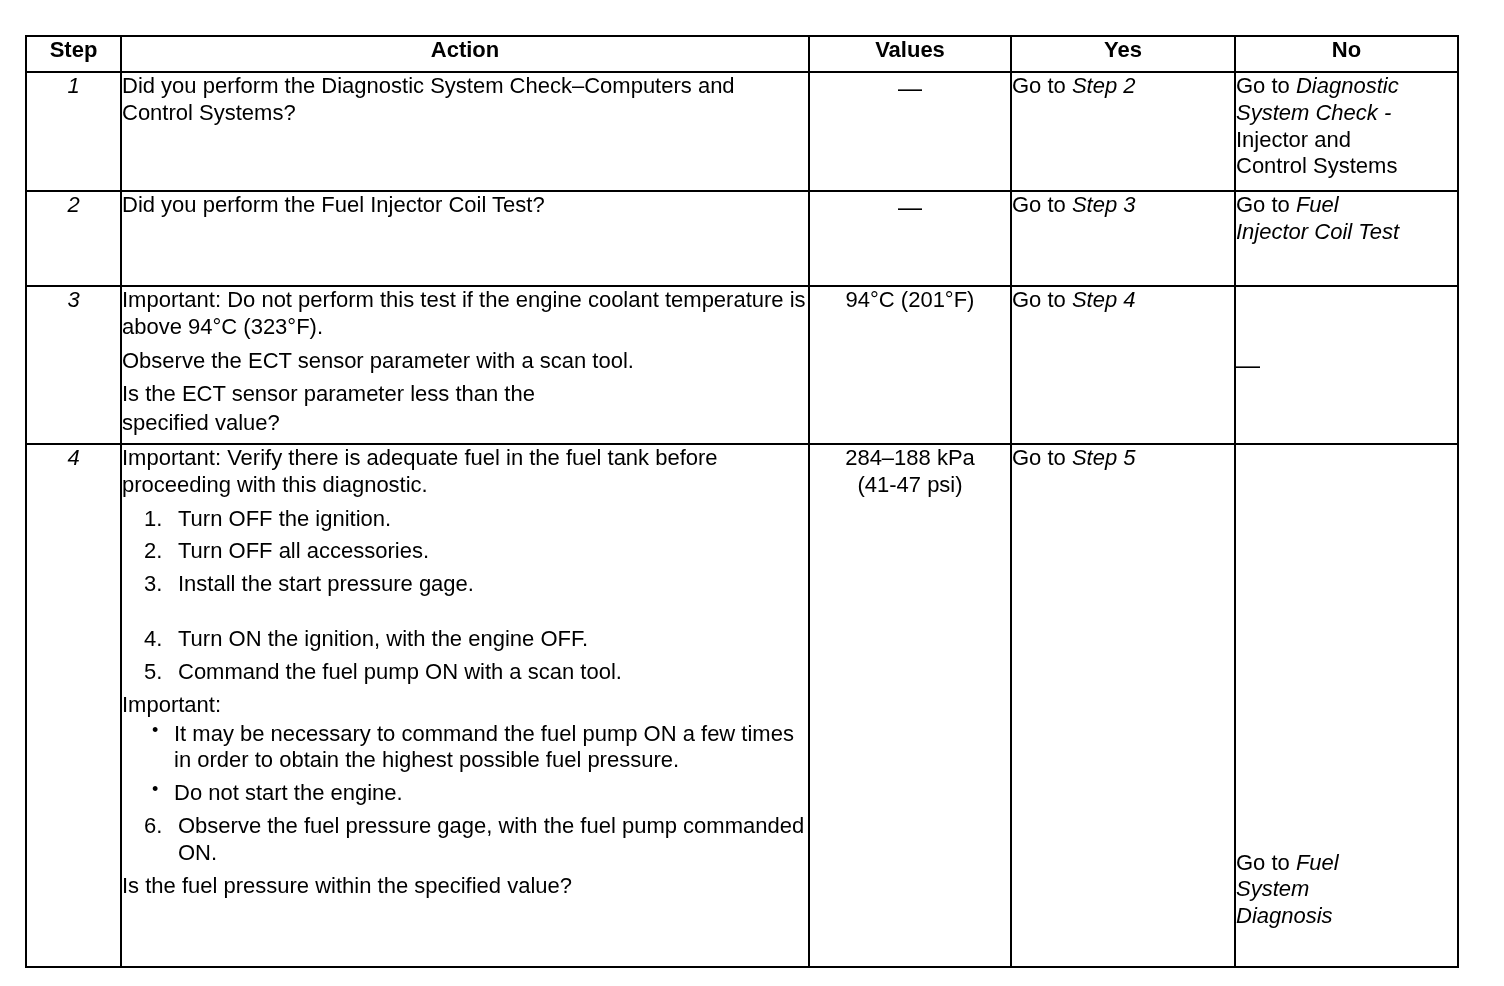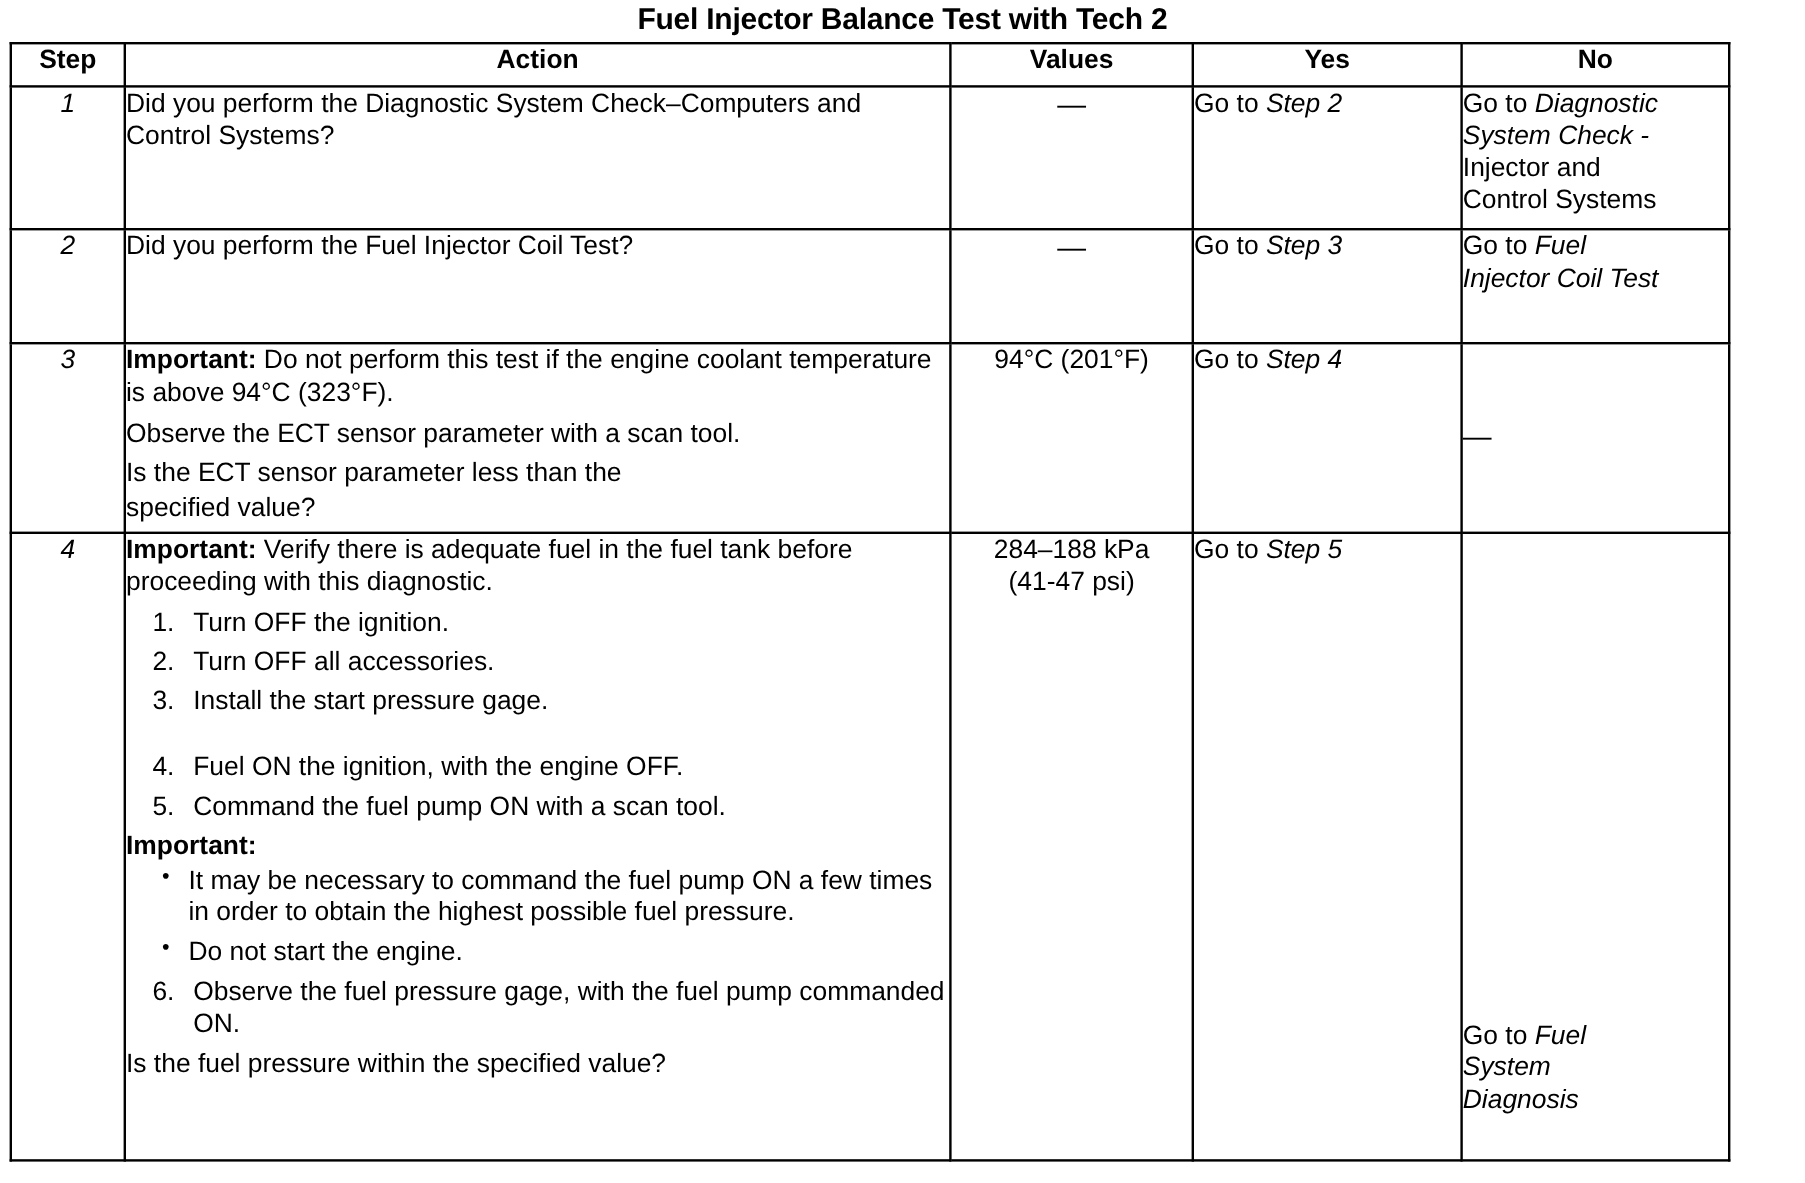--- a/index.html
+++ b/index.html
@@ -24,21 +24,21 @@
     left: 0;
     top: 2px;
     width: 1504px;
     text-align: center;
     font-size: 25px;
     font-weight: bold;
     letter-spacing: -0.2px;
   }
   table.diag {
     position: absolute;
-    left: 8px;
+    left: 25px;
     top: 35px;
     width: 1432px;
     border-collapse: collapse;
     table-layout: fixed;
   }
   table.diag td, table.diag th {
     border: 2px solid #000;
     padding: 0;
     vertical-align: top;
     font-size: 22px;
@@ -80,21 +80,21 @@
   .cell-yes { vertical-align: bottom; }
   .cell-no  { vertical-align: top; margin-left: 40px; }
   .cell-no.bot { vertical-align: bottom; }
   .cell-no.mid { vertical-align: middle; }
 
   .pad-b { padding-bottom: 8px; margin-left: 15px; }
 
   .para { margin: 0 0 7px 0; }
   .para.tight { margin-bottom: 2px; }
   .para.last { margin-bottom: 0; }
-  b.imp { font-weight: bold; }
+  b.imp { font-weight: normal; }
   i.it  { font-style: italic; }
 
   ol.steps {
     margin: 0;
     padding: 0;
     list-style: none;
   }
   ol.steps li {
     position: relative;
     padding-left: 56px;
@@ -124,21 +124,20 @@
     top: -1px;
     font-size: 18px;
   }
   .dash { font-size: 24px; }
 </style>
 </head>
 <body>
 
 <div class="page">
 
-  <div class="doc-title">Fuel Injector Balance Test with Tech 2</div>
 
   <table class="diag">
     <colgroup>
       <col class="col-step">
         <col class="col-action">
         <col class="col-values">
         <col class="col-yes">
         <col class="col-no">
     </colgroup>
     <thead>
@@ -206,21 +205,21 @@
       </tr>
 
       <tr style="height:523px">
         <td class="cell-step">4</td>
         <td class="cell-action">
           <p class="para"><b class="imp">Important:</b><span> Verify there is adequate fuel in the fuel tank before proceeding with this diagnostic.</span></p>
           <ol class="steps">
             <li><span class="num">1.</span><span>Turn OFF the ignition.</span></li>
             <li><span class="num">2.</span><span>Turn OFF all accessories.</span></li>
             <li><span class="num">3.</span><span>Install the start pressure gage.</span></li>
-            <li class="gap-before"><span class="num">4.</span><span>Fuel ON the ignition, with the engine OFF.</span></li>
+            <li class="gap-before"><span class="num">4.</span><span>Turn ON the ignition, with the engine OFF.</span></li>
             <li><span class="num">5.</span><span>Command the fuel pump ON with a scan tool.</span></li>
           </ol>
           <p class="para tight"><b class="imp">Important:</b></p>
           <ul class="bullets">
             <li><span class="bdot">•</span><span>It may be necessary to command the fuel pump ON a few times in order to obtain the highest possible fuel pressure.</span></li>
             <li><span class="bdot">•</span><span>Do not start the engine.</span></li>
           </ul>
           <ol class="steps">
             <li><span class="num">6.</span><span>Observe the fuel pressure gage, with the fuel pump commanded ON.</span></li>
           </ol>

